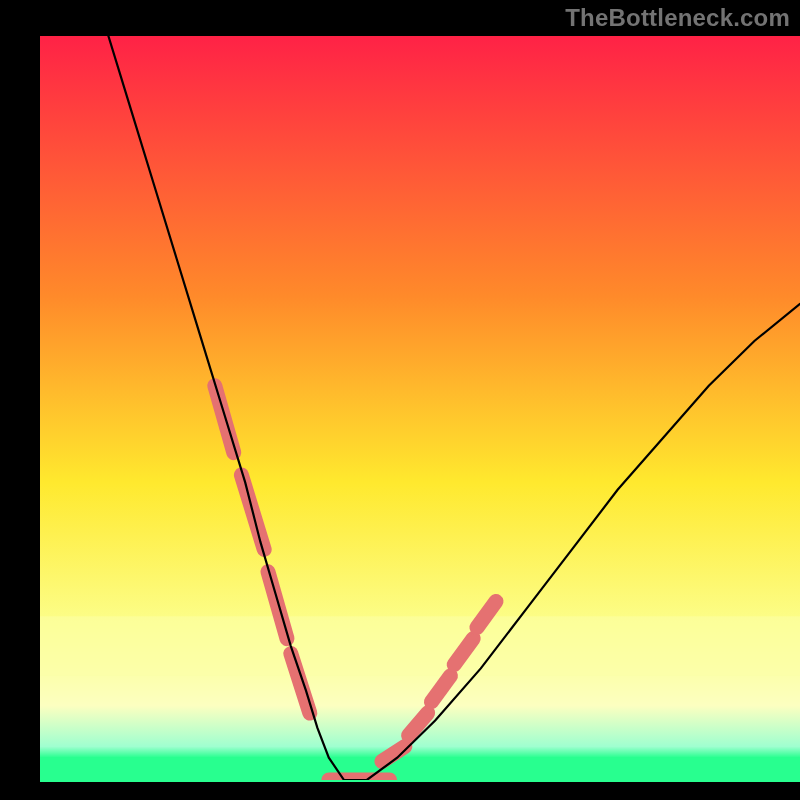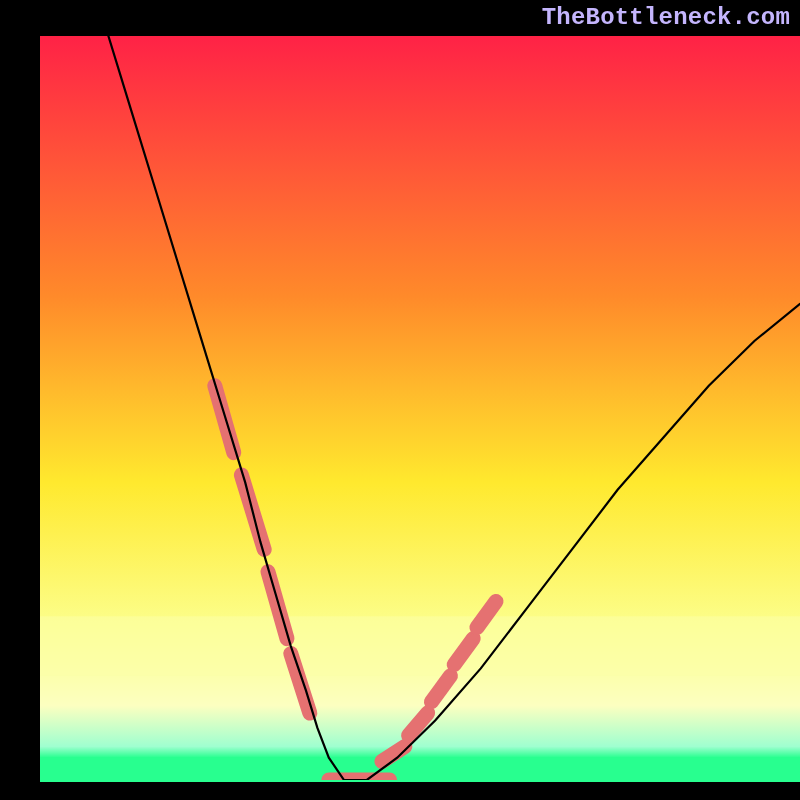--- a/index.html
+++ b/index.html
@@ -18,24 +18,24 @@
   }
   svg {
     position: absolute;
     top: 0;
     left: 0;
   }
   .watermark {
     position: absolute;
     top: 4px;
     right: 10px;
-    font-family: Liberation Mono, monospace;
+    font-family: Liberation Sans, sans-serif;
     font-size: 24px;
     font-weight: 600;
-    color: #c4b5fd;
+    color: #737373;
     letter-spacing: 0.2px;
     user-select: none;
   }
 </style>
 </head>
 <body>
 
 <div class="stage">
   <svg id="svg-root" width="800" height="800" viewBox="0 0 800 800">
     <defs>

